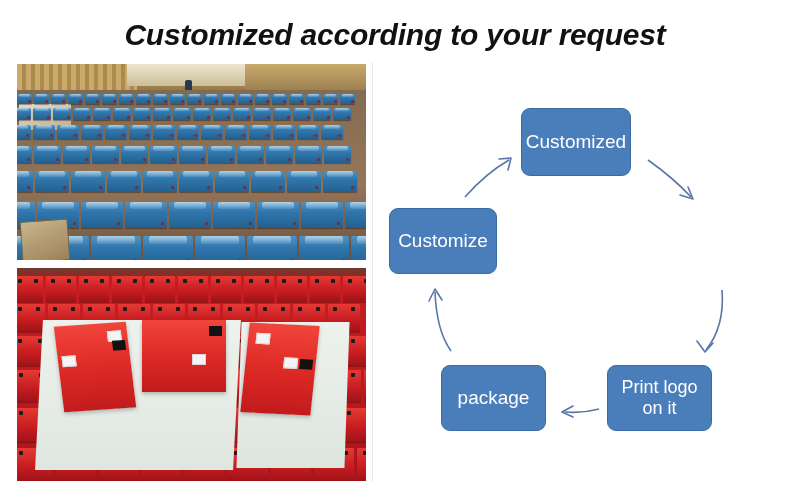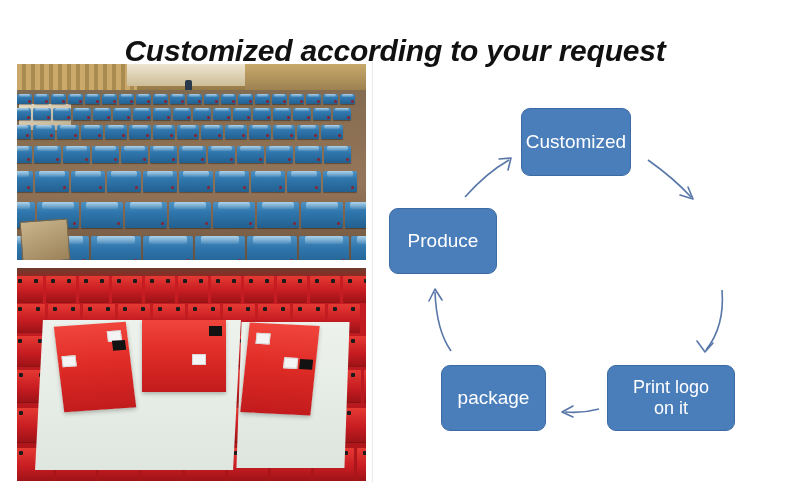--- a/index.html
+++ b/index.html
@@ -23,21 +23,20 @@
     top: 18px;
     width: 790px;
     text-align: center;
     font-family: "Liberation Sans", sans-serif;
     font-size: 30px;
     font-weight: bold;
     font-style: italic;
     color: #111111;
     letter-spacing: -0.2px;
     white-space: nowrap;
-    margin-top: 16px;
   }
 
   
   .photo {
     position: absolute;
     overflow: hidden;
     background: #cfcfcf;
   }
   #photo-top {
     left: 17px;
@@ -229,21 +228,21 @@
     justify-content: center;
     text-align: center;
     font-family: "Liberation Sans", sans-serif;
     font-size: 19px;
     font-weight: 400;
     line-height: 1.18;
     box-sizing: border-box;
   }
   #node-customize { left: 146px; top: 48px;  width: 110px; height: 68px; }
   #node-produce   { left: 285px; top: 148px; width: 104px; height: 66px; }
-  #node-print     { left: 232px; top: 305px; width: 128px; height: 66px; font-size: 18px; }
+  #node-print     { left: 232px; top: 305px; width: 105px; height: 66px; font-size: 18px; }
   #node-package   { left: 66px;  top: 305px; width: 105px; height: 66px; }
   #node-delivery  { left: 14px;  top: 148px; width: 108px; height: 66px; }
 
   #arrows {
     position: absolute;
     left: 0; top: 0;
     width: 415px; height: 440px;
     pointer-events: none;
   }
   .arrow-path {
@@ -870,16 +869,16 @@
 
     <div class="node" id="node-print">
       <span>
         <span>Print  logo</span><br>
         <span>on it</span>
       </span>
     </div>
 
     <div class="node" id="node-package">package</div>
 
-    <div class="node" id="node-delivery">Produce</div>
+    <div class="node" id="node-delivery">Customize</div>
   </div>
 
 </div>
 
 </body></html>

